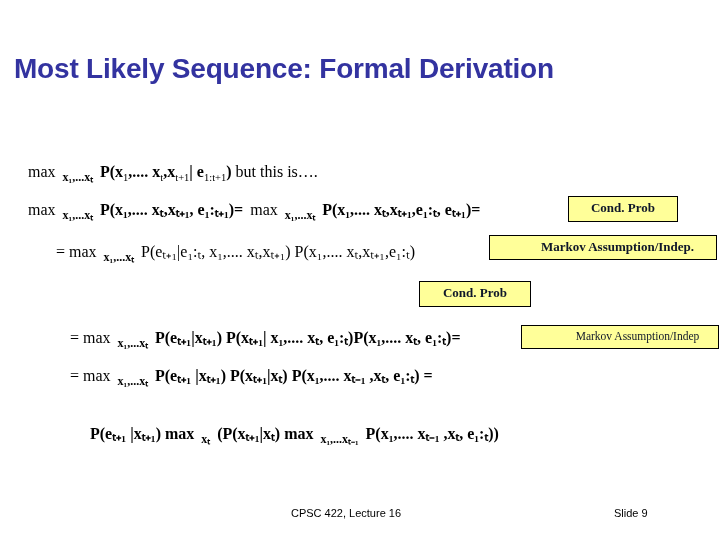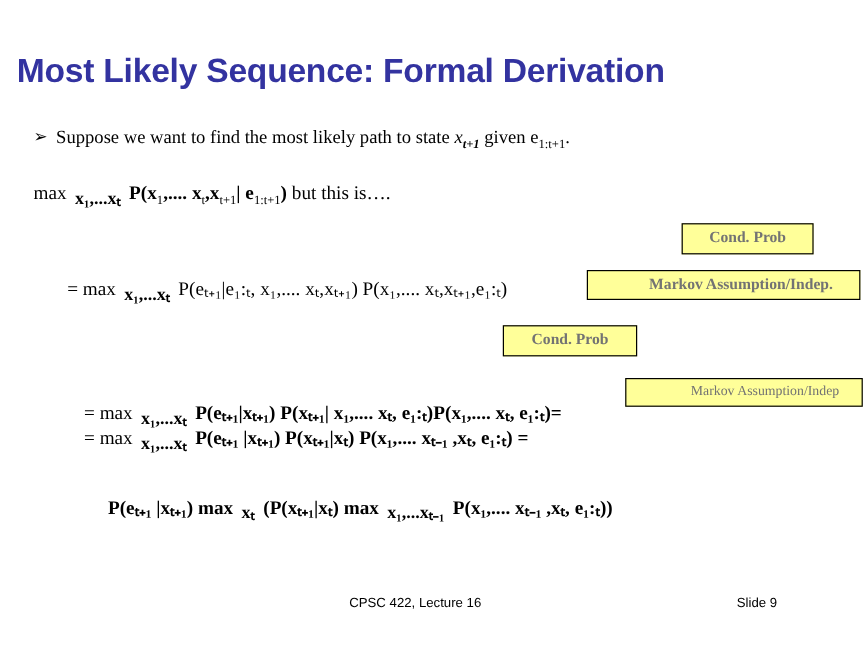--- a/index.html
+++ b/index.html
@@ -11,21 +11,21 @@
     width: 720px;
     height: 540px;
     position: relative;
     overflow: hidden;
     font-family: "Liberation Serif", serif;
     color: #000000;
   }
 
   #slide {
     position: absolute;
-    left: 0; top: 0;
+    left: 0; top: 10px;
     width: 720px;
     height: 400px;
     background: #ffffff;
   }
 
   
   #slide-title {
     position: absolute;
     left: 14px;
     top: 42px;
@@ -64,21 +64,21 @@
     font-size: 16px;
     line-height: 20px;
     white-space: nowrap;
   }
   .eq .bold { font-weight: bold; }
   .eq .roman { font-weight: normal; }
 
   
   .maxop { font-weight: normal; }
   .sub {
-    font-size: 15px;
+    font-size: 12px;
     vertical-align: -4px;
     font-weight: bold;
     text-align: right;
   }
   .sub-light {
     font-size: 10.5px;
     vertical-align: -4px;
     font-weight: normal;
   }
   .subi {
@@ -92,21 +92,21 @@
 
   
   .callout {
     position: absolute;
     background: #FFFF99;
     border: 1px solid #000000;
     font-family: "Liberation Serif", serif;
     font-weight: bold;
     font-size: 13px;
     line-height: 15px;
-    color: #737373;
+    color: #0f172a;
     white-space: nowrap;
     text-align: center;
     padding: 3px 7px 4px 7px;
     box-sizing: border-box;
   }
   .callout.small {
     font-size: 11.5px;
     font-weight: normal;
     padding: 3px 5px 4px 5px;
   }
@@ -123,35 +123,35 @@
   #footer-center { left: 291px; top: 496px; }
   #footer-right  { left: 614px; top: 496px; }
 </style>
 </head>
 <body>
 
 <div id="slide">
 
   <div id="slide-title">Most Likely Sequence: Formal Derivation</div>
 
-  <div id="bullet-line">
-    <span class="bullet-glyph">➢</span><span>Suppose we want to find the most likely path to state </span><span class="bold ital">x</span><span class="subi ital">t+1</span><span> given </span><span class="bold">e</span><span class="sub-light">1:t+1</span><span>.</span>
-  </div>
 
   <div class="eq" style="left:28px; top:152px;">
     <span class="maxop">max</span><span class="sp"></span><span class="sub">x₁,...xₜ</span><span class="sp"></span><span class="bold">P(x</span><span class="sub-light">1</span><span class="bold">,.... x</span><span class="sub-light">t</span><span class="bold">,x</span><span class="sub-light">t+1</span><span class="bold">| e</span><span class="sub-light">1:t+1</span><span class="bold">)</span><span> but this is….</span>
   </div>
 
+  <div class="eq" style="left:28px; top:190px;">
+    <span class="maxop">max</span><span class="sp"></span><span class="sub">x₁,...xₜ</span><span class="sp"></span><span class="bold">P(x₁,.... xₜ,xₜ₊₁, e₁:ₜ₊₁)=</span><span class="sp"></span><span class="maxop">max</span><span class="sp"></span><span class="sub">x₁,...xₜ</span><span class="sp"></span><span class="bold">P(x₁,.... xₜ,xₜ₊₁,e₁:ₜ, eₜ₊₁)=</span>
+  </div>
 
   <div class="eq" style="left:28px; top:232px;margin-left:28px;">
     <span class="maxop">= max</span><span class="sp"></span><span class="sub">x₁,...xₜ</span><span class="sp"></span><span class="roman">P(eₜ₊₁|e₁:ₜ, x₁,.... xₜ,xₜ₊₁) P(x₁,.... xₜ,xₜ₊₁,e₁:ₜ)</span>
   </div>
 
 
-  <div class="eq" style="left:70px; top:318px;margin-top:17px;">
+  <div class="eq" style="left:70px; top:318px;">
     <span class="maxop">= max</span><span class="sp"></span><span class="sub">x₁,...xₜ</span><span class="sp"></span><span class="bold">P(eₜ₊₁|xₜ₊₁) P(xₜ₊₁| x₁,.... xₜ, e₁:ₜ)P(x₁,.... xₜ, e₁:ₜ)=</span>
   </div>
 
   <div class="eq" style="left:70px; top:356px;">
     <span class="maxop">= max</span><span class="sp"></span><span class="sub">x₁,...xₜ</span><span class="sp"></span><span class="bold">P(eₜ₊₁ |xₜ₊₁) P(xₜ₊₁|xₜ) P(x₁,.... xₜ₋₁ ,xₜ, e₁:ₜ) =</span>
   </div>
 
   <div class="eq" style="left:90px; top:414px;">
     <span class="bold">P(eₜ₊₁ |xₜ₊₁) max</span><span class="sp"></span><span class="sub">xₜ</span><span class="sp"></span><span class="bold">(P(xₜ₊₁|xₜ) max</span><span class="sp"></span><span class="sub">x₁,...xₜ₋₁</span><span class="sp"></span><span class="bold">P(x₁,.... xₜ₋₁ ,xₜ, e₁:ₜ))</span>
   </div>

